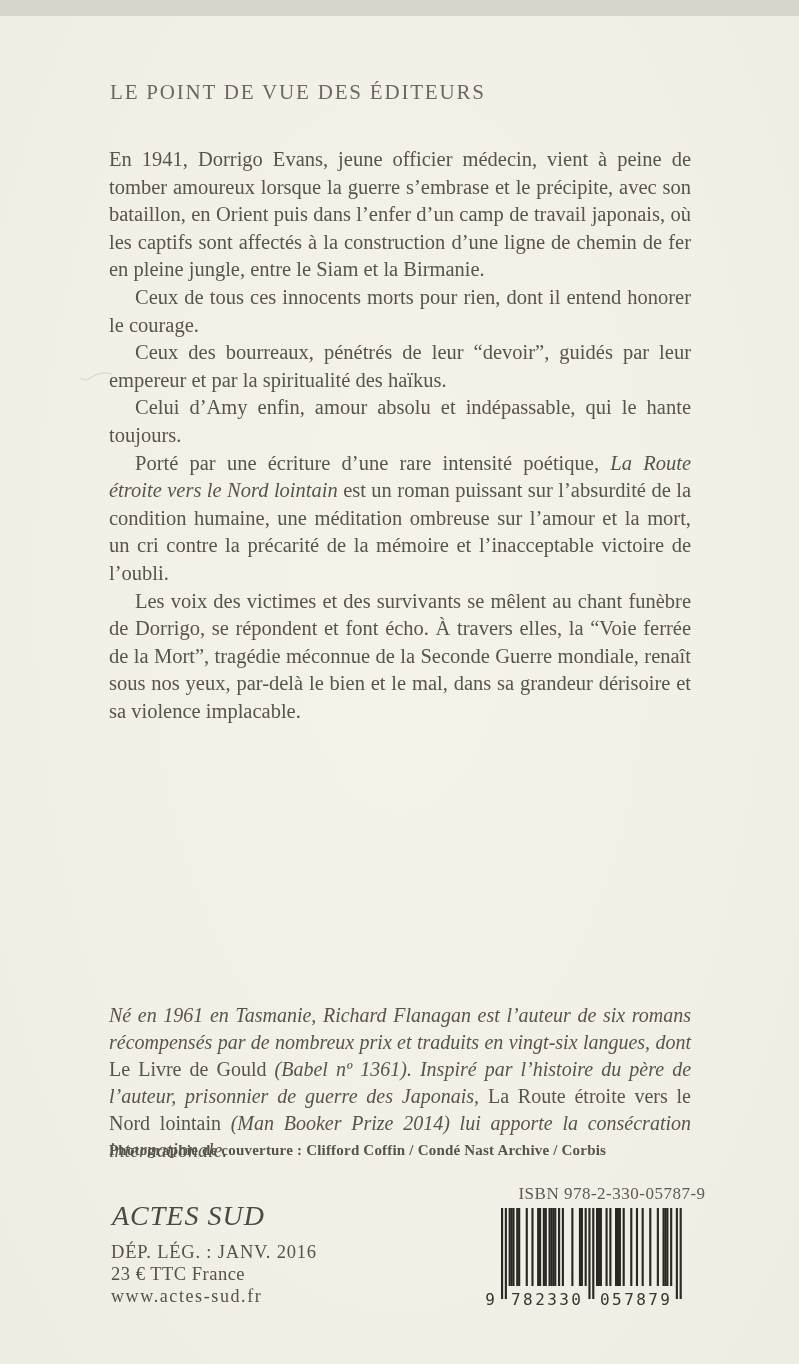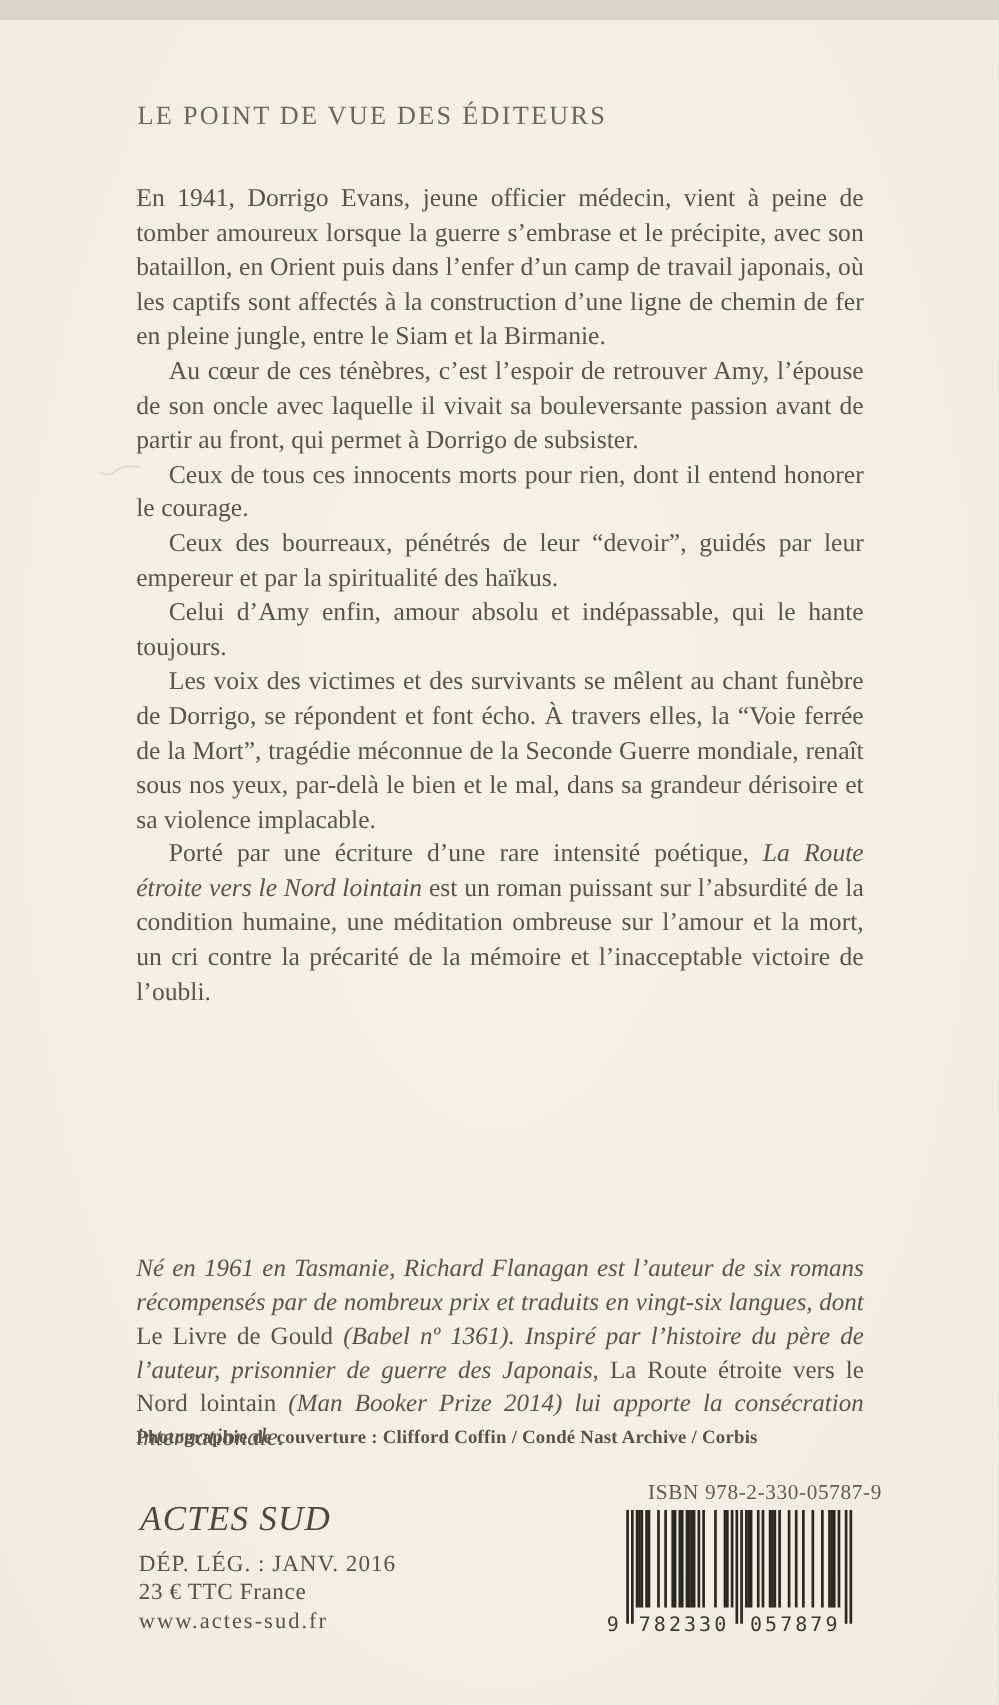--- a/index.html
+++ b/index.html
@@ -64,26 +64,25 @@
 </style>
 </head>
 <body>
 
 <div class="page">
 
   <div class="collection-header">LE POINT DE VUE DES ÉDITEURS</div>
 
   <div class="synopsis">
       <p><span class="seg-roman">En 1941, Dorrigo Evans, jeune officier médecin, vient à peine de tomber amoureux lorsque la guerre s’embrase et le précipite, avec son bataillon, en Orient puis dans l’enfer d’un camp de travail japonais, où les captifs sont affectés à la construction d’une ligne de chemin de fer en pleine jungle, entre le Siam et la Birmanie.</span></p>
-      <p><span class="seg-roman">Au cœur de ces ténèbres, c’est l’espoir de retrouver Amy, l’épouse de son oncle avec laquelle il vivait sa bouleversante passion avant de partir au front, qui permet à Dorrigo de subsister.</span></p>
       <p><span class="seg-roman">Ceux de tous ces innocents morts pour rien, dont il entend honorer le courage.</span></p>
       <p><span class="seg-roman">Ceux des bourreaux, pénétrés de leur “devoir”, guidés par leur empereur et par la spiritualité des haïkus.</span></p>
       <p><span class="seg-roman">Celui d’Amy enfin, amour absolu et indépassable, qui le hante toujours.</span></p>
+      <p><span class="seg-roman">Porté par une écriture d’une rare intensité poétique, </span><span class="seg-italic">La Route étroite vers le Nord lointain</span><span class="seg-roman"> est un roman puissant sur l’absurdité de la condition humaine, une méditation ombreuse sur l’amour et la mort, un cri contre la précarité de la mémoire et l’inacceptable victoire de l’oubli.</span></p>
       <p><span class="seg-roman">Les voix des victimes et des survivants se mêlent au chant funèbre de Dorrigo, se répondent et font écho. À travers elles, la “Voie ferrée de la Mort”, tragédie méconnue de la Seconde Guerre mondiale, renaît sous nos yeux, par-delà le bien et le mal, dans sa grandeur dérisoire et sa violence implacable.</span></p>
-      <p><span class="seg-roman">Porté par une écriture d’une rare intensité poétique, </span><span class="seg-italic">La Route étroite vers le Nord lointain</span><span class="seg-roman"> est un roman puissant sur l’absurdité de la condition humaine, une méditation ombreuse sur l’amour et la mort, un cri contre la précarité de la mémoire et l’inacceptable victoire de l’oubli.</span></p>
     </div>
 
   <div class="bio"><span class="seg-italic">Né en 1961 en Tasmanie, Richard Flanagan est l’auteur de six romans récompensés par de nombreux prix et traduits en vingt-six langues, dont </span><span class="seg-roman">Le Livre de Gould</span><span class="seg-italic"> (Babel nº 1361). Inspiré par l’histoire du père de l’auteur, prisonnier de guerre des Japonais, </span><span class="seg-roman">La Route étroite vers le Nord lointain</span><span class="seg-italic"> (Man Booker Prize 2014) lui apporte la consécration internationale.</span></div>
 
   <div class="credit">Photographie de couverture : Clifford Coffin / Condé Nast Archive / Corbis</div>
 
   <div class="publisher-name">ACTES SUD</div>
 
   <div class="publisher-deposit">DÉP. LÉG. : JANV. 2016</div>
 

